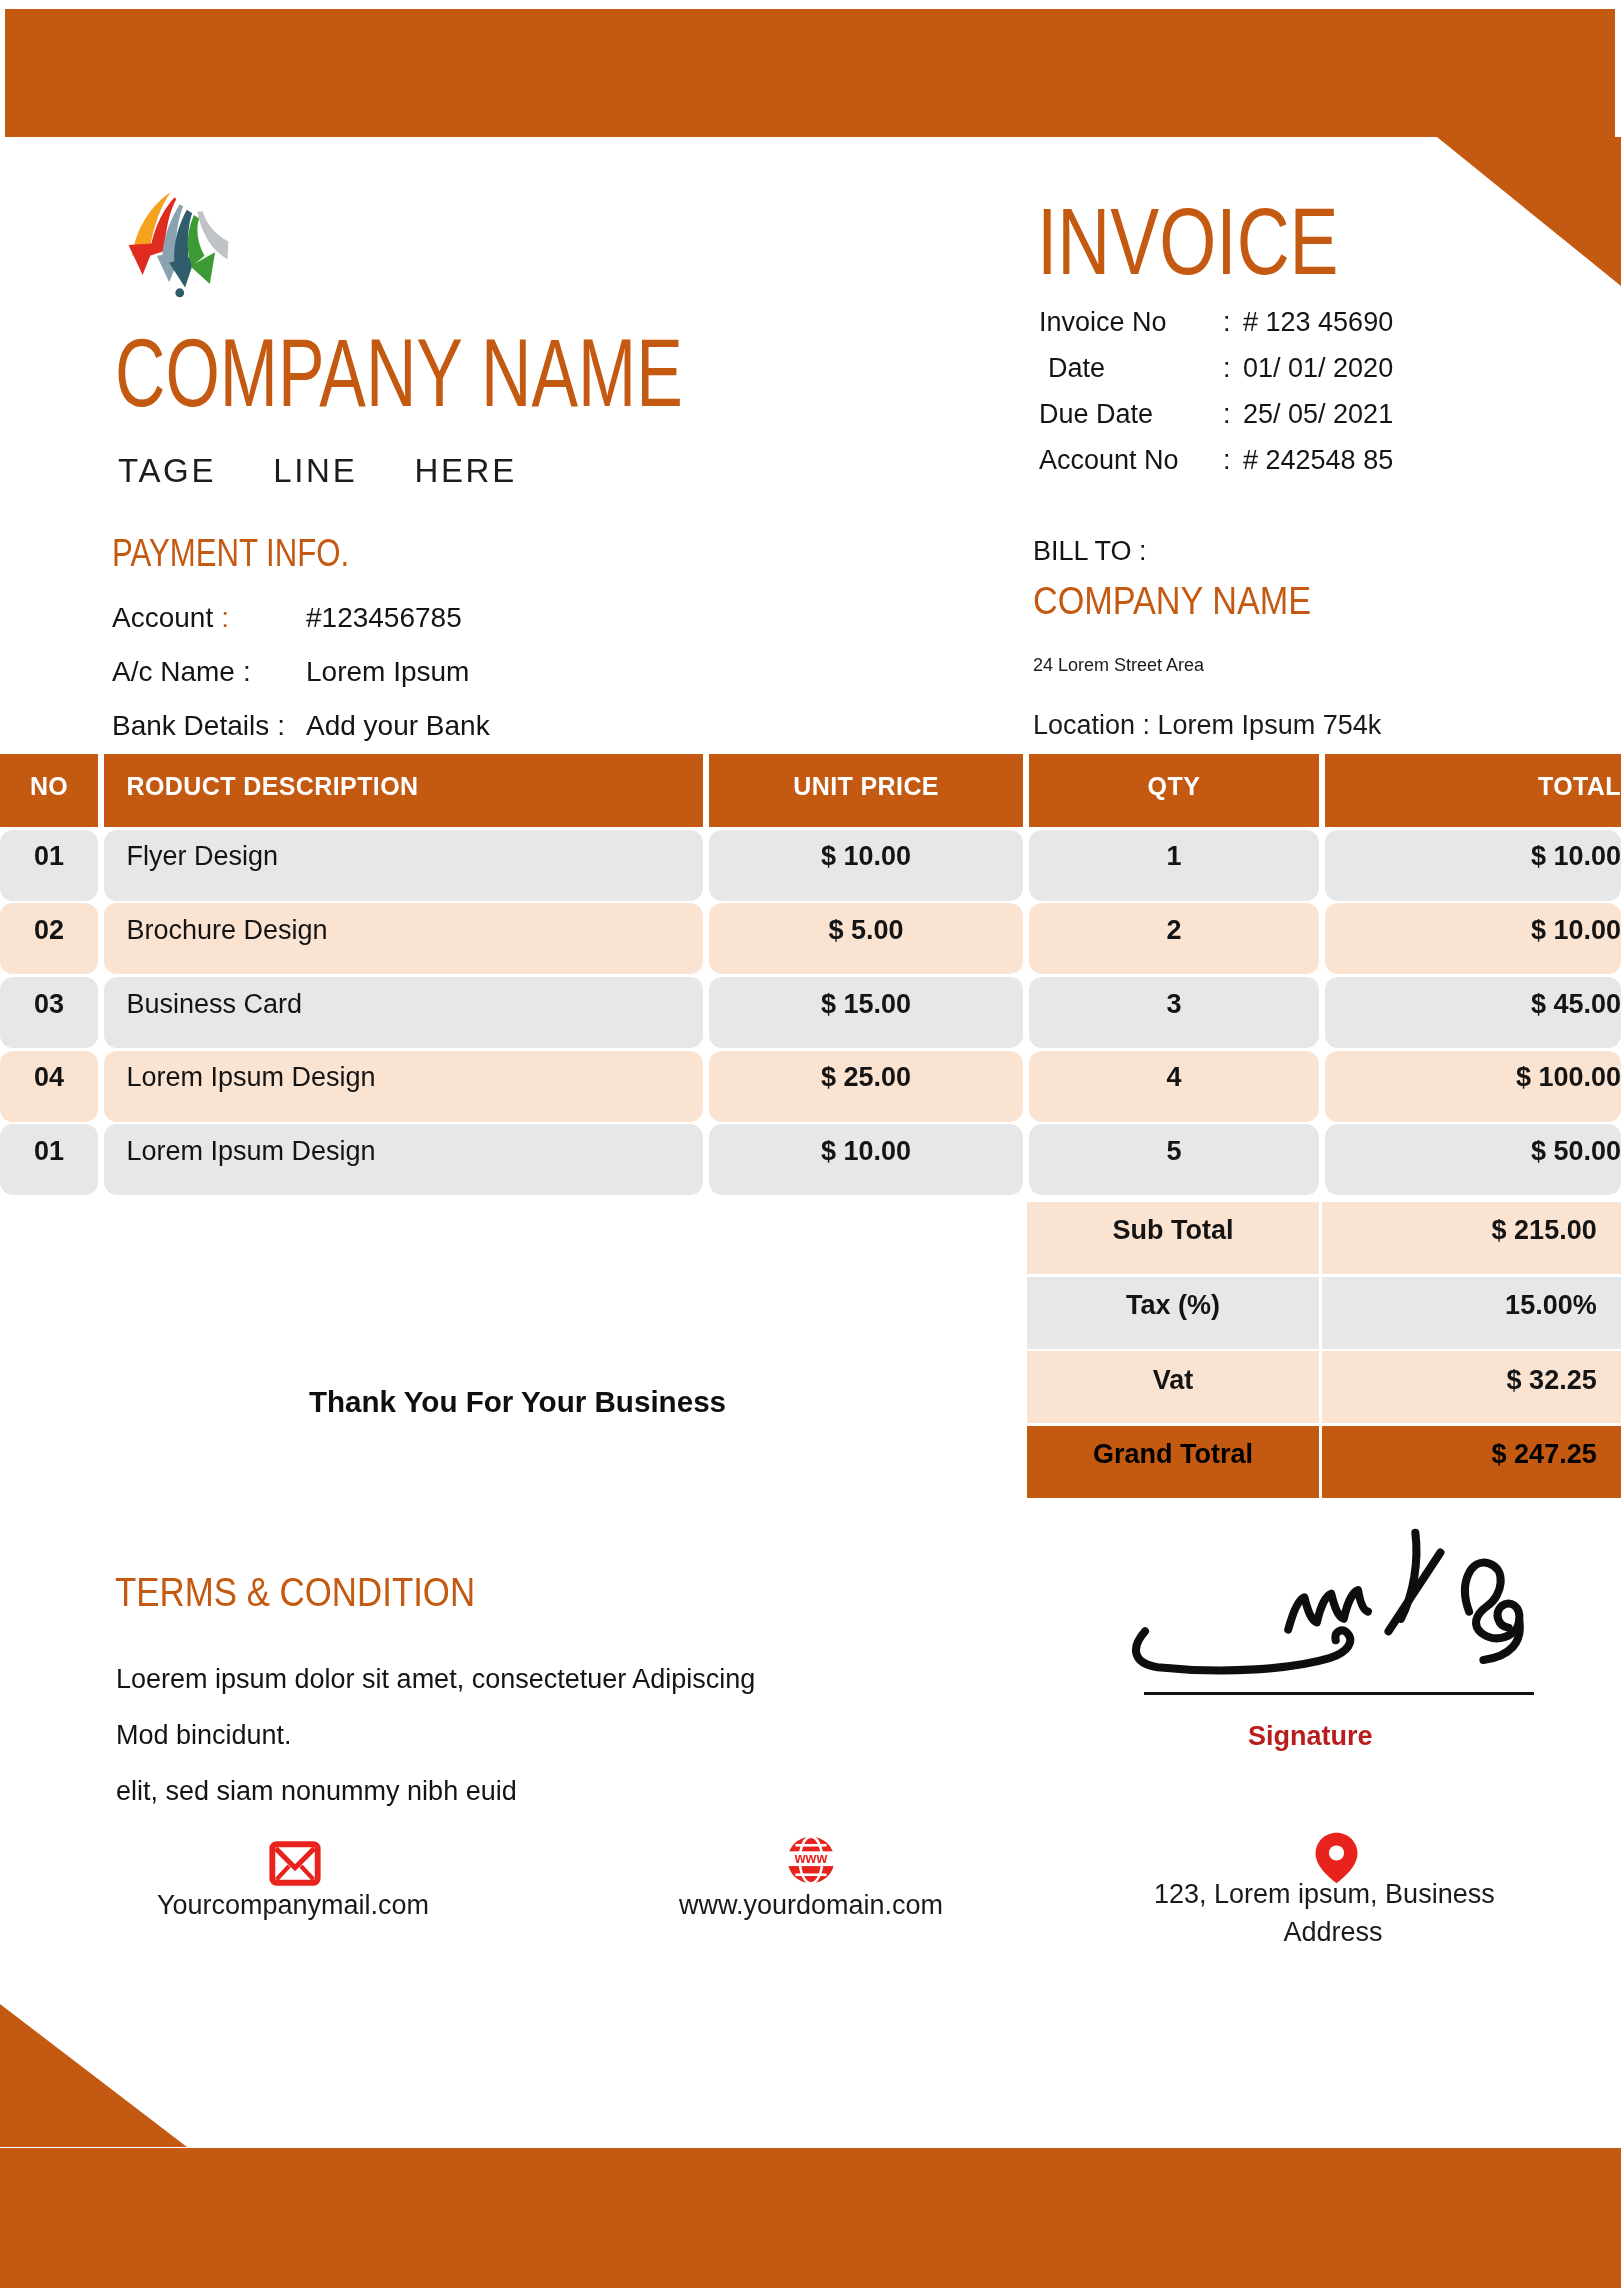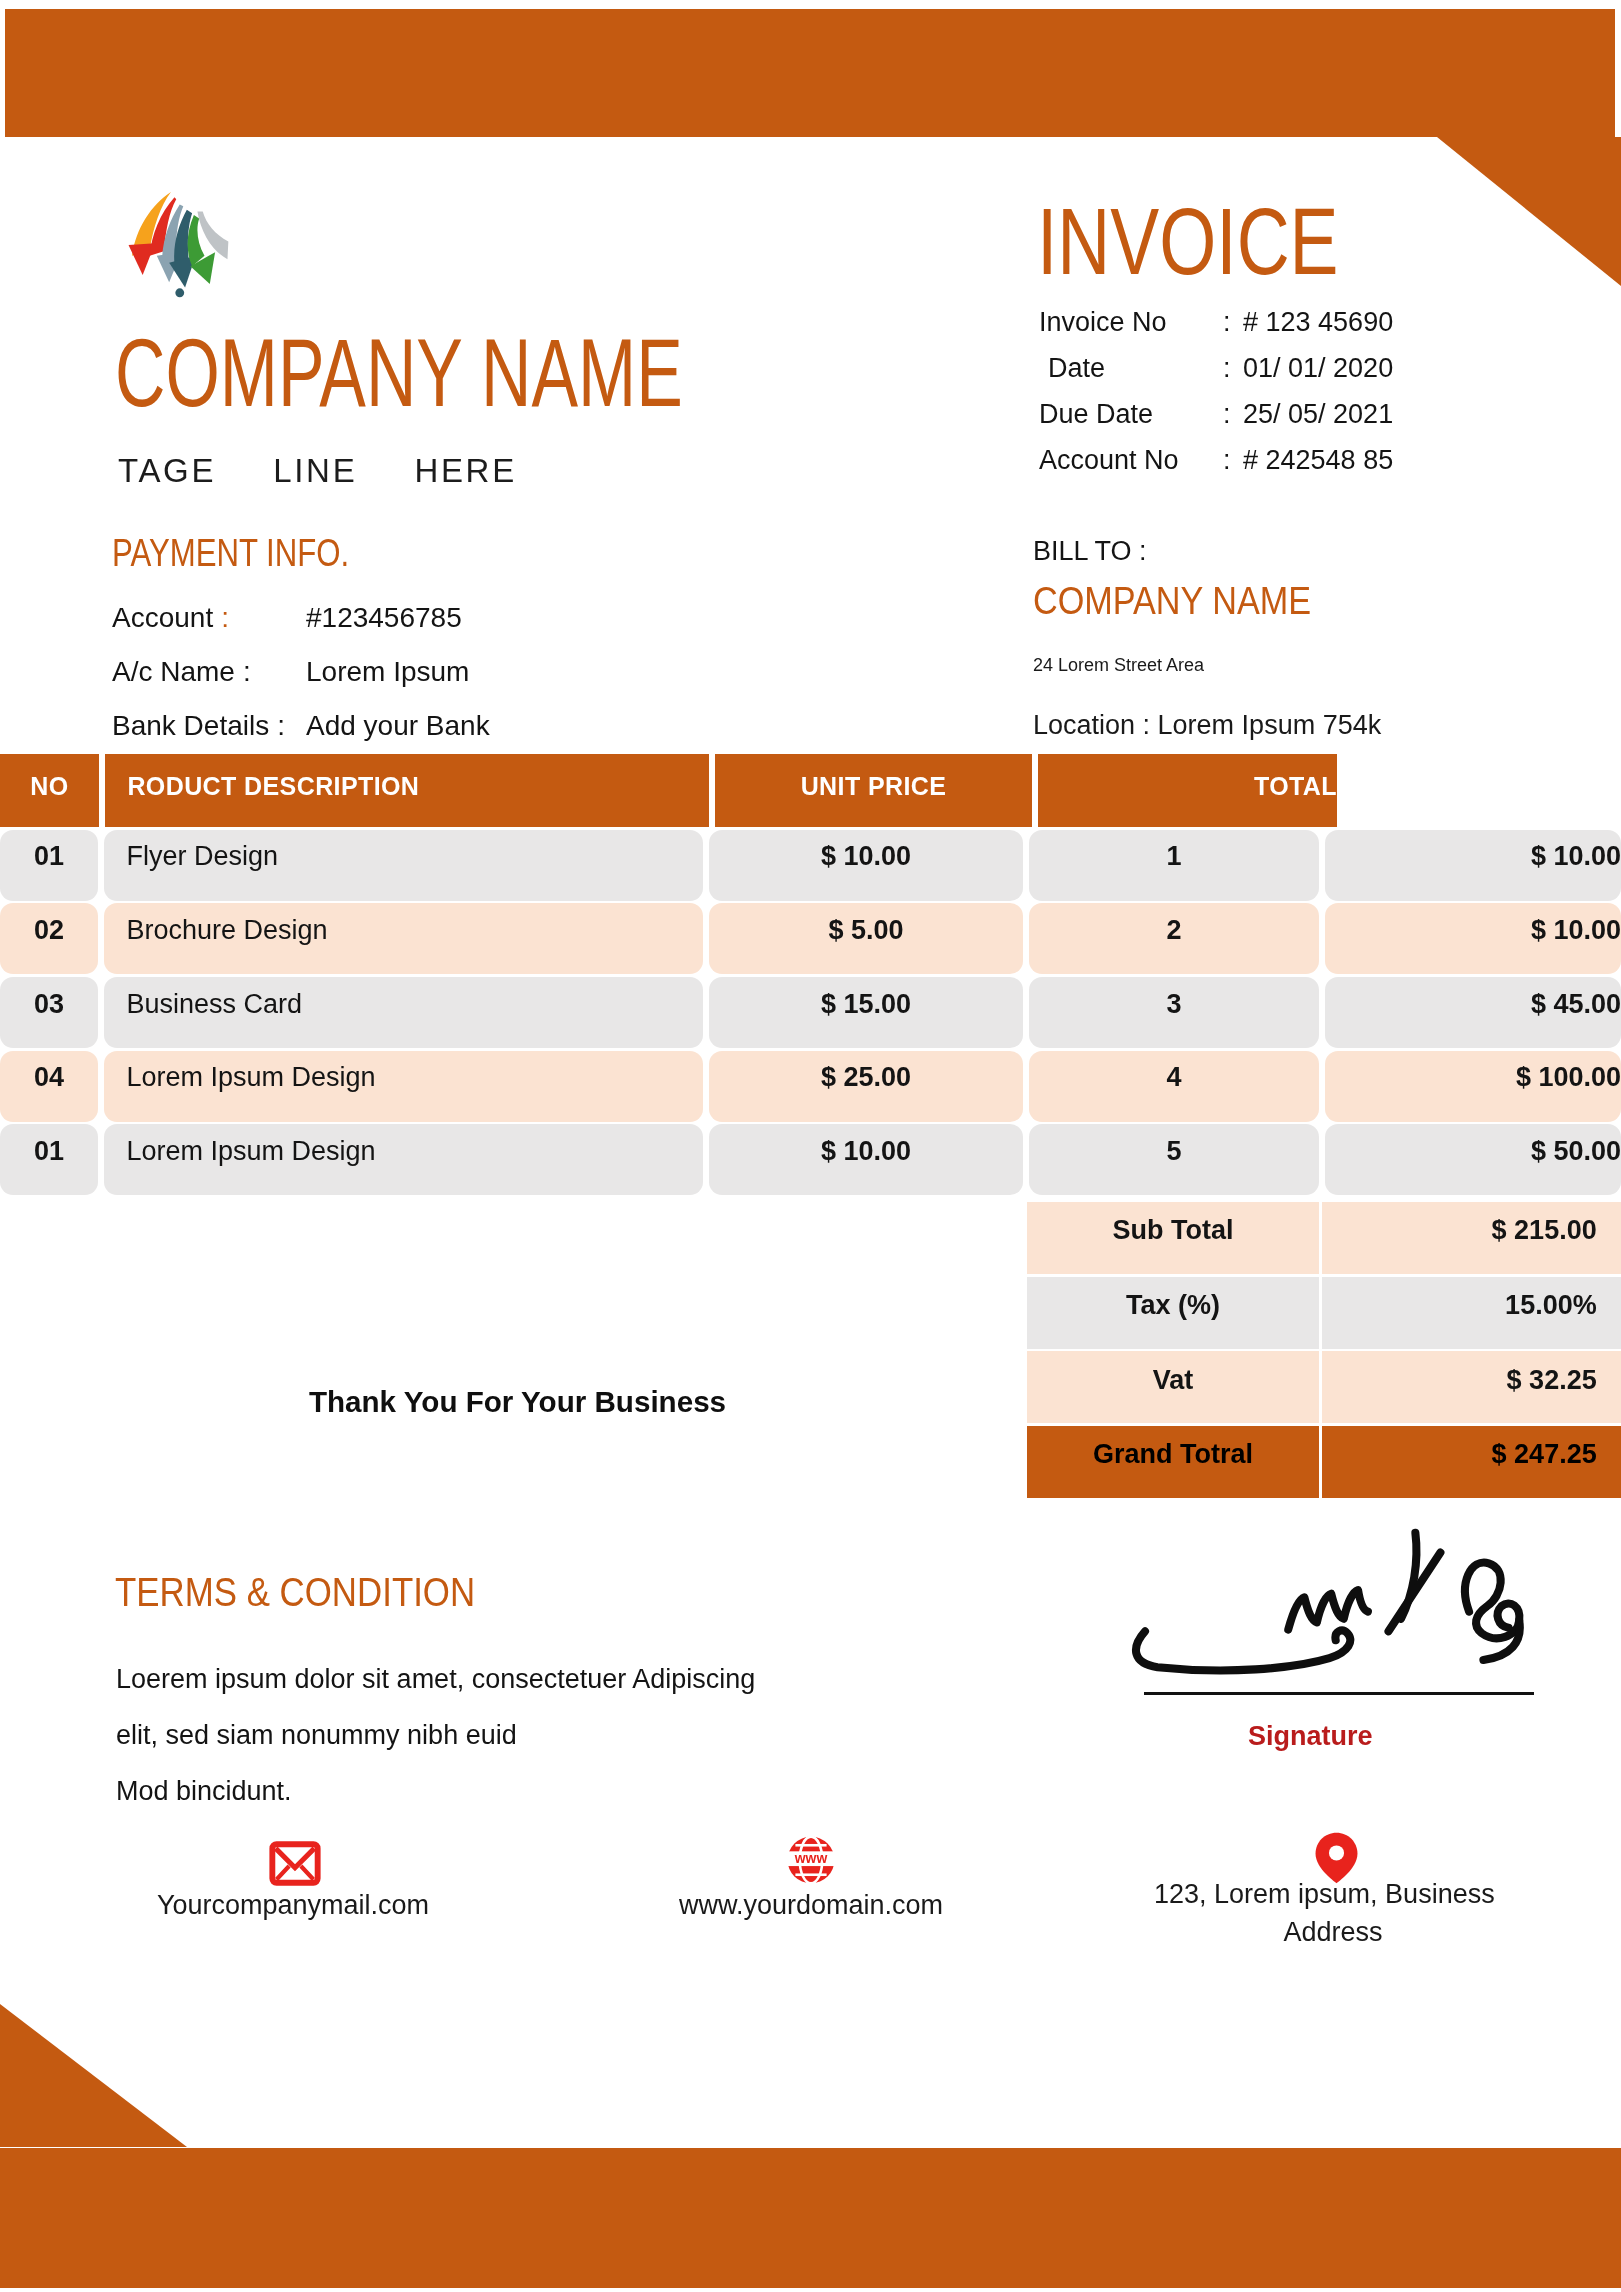--- a/index.html
+++ b/index.html
@@ -192,20 +192,21 @@
   <div class="billto-label">BILL TO :</div>
   <div class="billto-company">COMPANY NAME</div>
   <div class="billto-line1">24 Lorem Street Area</div>
   <div class="billto-line2">Location : Lorem Ipsum 754k</div>
 
   <div class="items">
     <div class="t-row t-head">
       <div class="c-no">NO</div>
       <div class="c-desc">RODUCT DESCRIPTION</div>
       <div class="c-unit">UNIT PRICE</div>
+      <div class="c-qty">QTY</div>
       <div class="c-total">TOTAL</div>
     </div>
     <div class="t-row t-data row-gray">
       <div class="c-no">01</div>
       <div class="c-desc">Flyer Design</div>
       <div class="c-unit">$ 10.00</div>
       <div class="c-qty">1</div>
       <div class="c-total">$ 10.00</div>
     </div>
     <div class="t-row t-data row-peach">
@@ -255,22 +256,22 @@
       <div class="tot-label">Grand Totral</div>
       <div class="tot-value">$ 247.25</div>
     </div>
   </div>
 
   <div class="thank-you">Thank You For Your Business</div>
 
   <div class="terms-title">TERMS &amp; CONDITION</div>
   <div class="terms-lines">
     <div>Loerem ipsum dolor sit amet, consectetuer Adipiscing</div>
+    <div>Mod bincidunt.</div>
     <div>elit, sed siam nonummy nibh euid</div>
-    <div>Mod bincidunt.</div>
   </div>
 
   <svg class="signature-svg" viewBox="0 0 480 210">
     <g fill="none" stroke="#0e0e0e" stroke-width="9" stroke-linecap="round" stroke-linejoin="round">
       <path d="M30,140 C14,158 16,176 44,180 C120,188 196,182 236,170 C258,163 264,150 256,142 C250,136 241,140 243,150"></path>
       <path d="M190,138 C196,116 202,104 208,102 C212,118 216,128 222,130 C226,112 232,100 238,98 C242,114 246,124 252,126 C256,108 262,96 268,94 C270,106 273,116 279,118"></path>
       <path d="M332,30 C336,62 330,98 316,126"></path>
       <path d="M360,52 L302,140"></path>
       <path d="M392,118 C380,86 394,58 414,64 C434,70 430,100 412,112 C398,122 396,134 406,142 C422,154 446,146 448,128 C450,112 438,104 428,112 C420,120 424,134 436,136"></path>
       <path d="M448,128 C452,152 438,168 408,172"></path>

